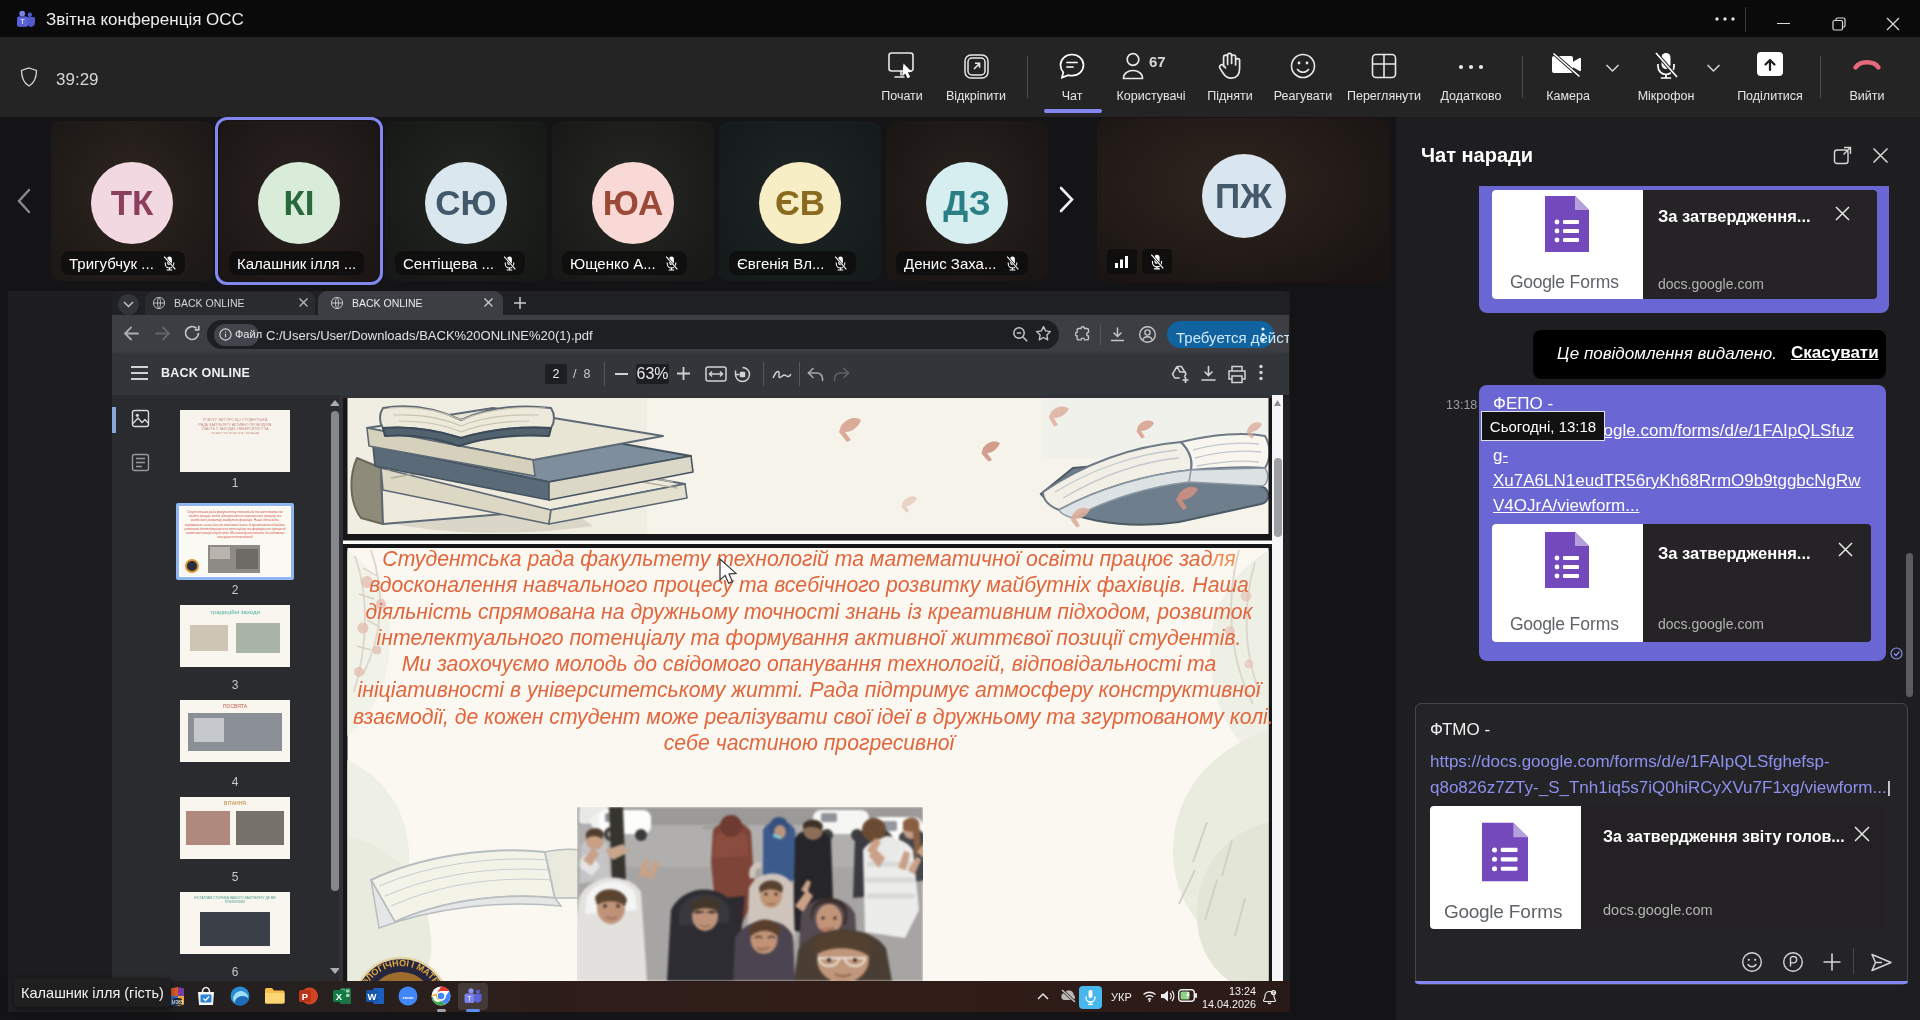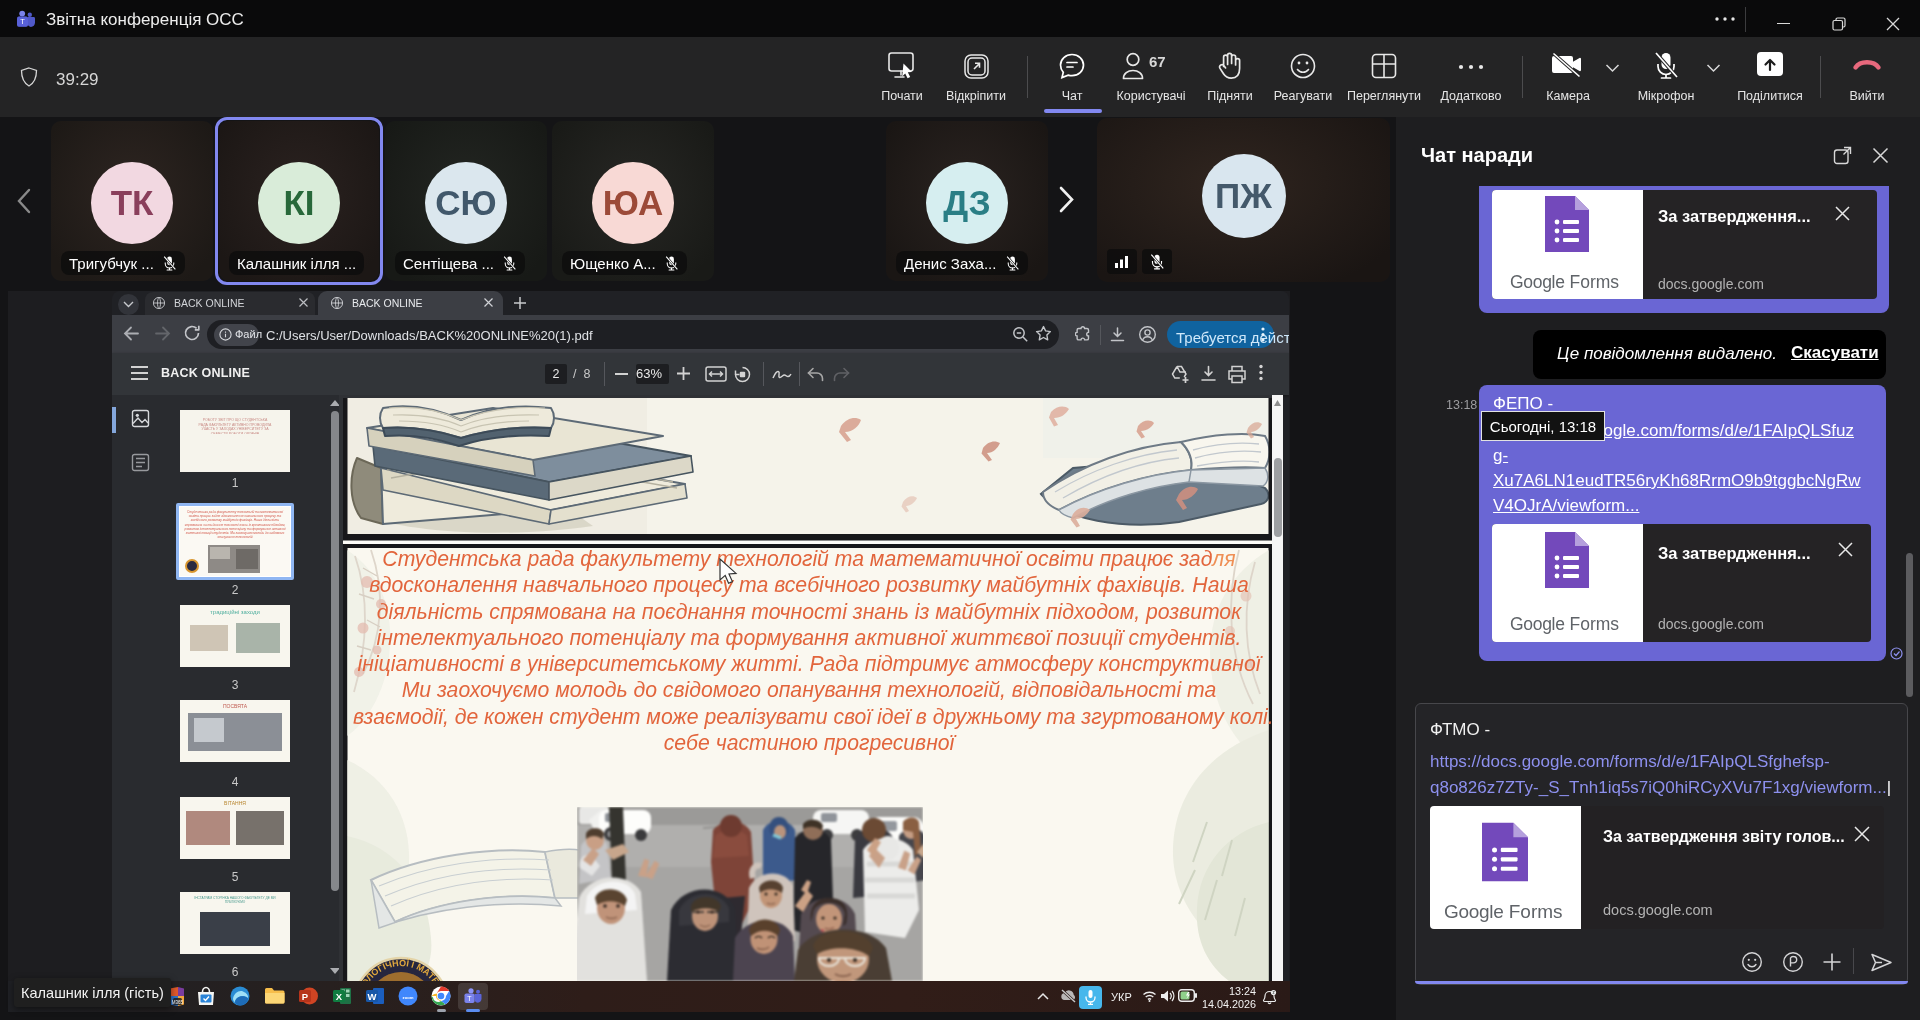--- a/index.html
+++ b/index.html
@@ -201,20 +201,30 @@
     <div class="tile" style="left:552px;width:162px;background:radial-gradient(ellipse at 50% 45%,#272724 0%,#191a17 85%)">
       <div class="av" style="background:#f8d9d5;color:#9c4a38">ЮА</div>
       <div class="lb">Ющенко А...&nbsp;&nbsp;<svg width="15" height="16" viewBox="0 0 28 30" fill="#fff">
             <rect x="9.5" y="3" width="9" height="16" rx="4.5"></rect>
             <path d="M6 14v2.5c0 4.4 3.6 8 8 8s8-3.6 8-8V14" fill="none" stroke="#fff" stroke-width="2"></path>
             <path d="M14 24.5V28M9.5 28h9" stroke="#fff" stroke-width="2" stroke-linecap="round"></path>
             <path d="M4 3l21 24" stroke="#111" stroke-width="4.2"></path>
             <path d="M4 3l21 24" stroke="#fff" stroke-width="2"></path>
           </svg></div>
     </div>
+    <div class="tile" style="left:719px;width:162px;background:radial-gradient(ellipse at 50% 45%,#1f2626 0%,#151a1a 85%)">
+      <div class="av" style="background:#f8eec5;color:#8a6a1f">ЄВ</div>
+      <div class="lb">Євгенія Вл...&nbsp;&nbsp;<svg width="15" height="16" viewBox="0 0 28 30" fill="#fff">
+            <rect x="9.5" y="3" width="9" height="16" rx="4.5"></rect>
+            <path d="M6 14v2.5c0 4.4 3.6 8 8 8s8-3.6 8-8V14" fill="none" stroke="#fff" stroke-width="2"></path>
+            <path d="M14 24.5V28M9.5 28h9" stroke="#fff" stroke-width="2" stroke-linecap="round"></path>
+            <path d="M4 3l21 24" stroke="#111" stroke-width="4.2"></path>
+            <path d="M4 3l21 24" stroke="#fff" stroke-width="2"></path>
+          </svg></div>
+    </div>
     <div class="tile" style="left:886px;width:162px;background:radial-gradient(ellipse at 50% 45%,#2a2320 0%,#1a1614 85%)">
       <div class="av" style="background:#d6eef0;color:#2a7e85">ДЗ</div>
       <div class="lb">Денис Заха...&nbsp;&nbsp;<svg width="15" height="16" viewBox="0 0 28 30" fill="#fff">
             <rect x="9.5" y="3" width="9" height="16" rx="4.5"></rect>
             <path d="M6 14v2.5c0 4.4 3.6 8 8 8s8-3.6 8-8V14" fill="none" stroke="#fff" stroke-width="2"></path>
             <path d="M14 24.5V28M9.5 28h9" stroke="#fff" stroke-width="2" stroke-linecap="round"></path>
             <path d="M4 3l21 24" stroke="#111" stroke-width="4.2"></path>
             <path d="M4 3l21 24" stroke="#fff" stroke-width="2"></path>
           </svg></div>
     </div>
@@ -315,21 +325,21 @@
 
         <div class="abs" style="left:0;top:62px;width:1177px;height:42px;background:#323539;box-shadow:0 1px 3px rgba(0,0,0,.4)"></div>
         <svg class="abs" style="left:18px;top:74px" width="19" height="16" viewBox="0 0 19 16" stroke="#d2d2d2" stroke-width="1.8">
             <path d="M1 2h17M1 8h17M1 14h17"></path>
           </svg>
         <div class="abs" style="left:49px;top:75px;font-size:12.5px;font-weight:bold;color:#f0f0f0;letter-spacing:.2px">BACK ONLINE</div>
         <div class="abs" style="left:433px;top:73px;width:22px;height:20px;background:#1d1e21;border-radius:2px;color:#e8e8e8;font-size:12.5px;text-align:center;line-height:20px">2</div>
         <div class="abs" style="left:461px;top:76px;font-size:12.5px;color:#c9c9c9">/&nbsp; 8</div>
         <div class="abs" style="left:492px;top:71px;width:1px;height:24px;background:#55575c"></div>
         <div class="abs" style="left:503px;top:82px;width:13px;height:2px;background:#d2d2d2"></div>
-        <div class="abs" style="left:524px;top:73px;width:33px;height:20px;background:#1d1e21;border-radius:2px;color:#e8e8e8;font-size:13px;line-height:20px">63%</div>
+        <div class="abs" style="left:524px;top:73px;width:33px;height:20px;background:#1d1e21;border-radius:2px;color:#e8e8e8;font-size:16px;text-align:center;line-height:20px">63%</div>
         <svg class="abs" style="left:565px;top:76px" width="13" height="13" viewBox="0 0 13 13" stroke="#d2d2d2" stroke-width="1.8">
             <path d="M6.5 0v13M0 6.5h13"></path>
           </svg>
         <svg class="abs" style="left:593px;top:75px" width="22" height="16" viewBox="0 0 22 16" fill="none" stroke="#d2d2d2" stroke-width="1.5">
             <rect x="1" y="1" width="20" height="14" rx="2"></rect>
             <path d="M5 8h12M7 5.5 4.5 8 7 10.5M15 5.5 17.5 8 15 10.5"></path>
           </svg>
         <svg class="abs" style="left:621px;top:74px" width="19" height="19" viewBox="0 0 19 19" fill="none" stroke="#d2d2d2" stroke-width="1.5">
             <path d="M9.5 2.5a7 7 0 1 1-7 7"></path>
             <path d="M2.5 5.5v4h4" stroke-linejoin="round"></path>
@@ -638,24 +648,24 @@
               <circle cx="58" cy="607" r="33" fill="#c8882e"></circle>
               <circle cx="58" cy="607" r="33" fill="#1d1d30" opacity=".25"></circle>
               <path id="arc1" d="M19 607 a39 39 0 0 1 78 0" fill="none"></path>
               <text font-size="9" fill="#e0a83e" font-weight="bold"><textPath href="#arc1" startOffset="6">ХНОЛОГІЧНОЇ І МАТЕМАТИЧ</textPath></text>
             </g>
           </svg>
 
           <div class="abs" style="left:10px;top:148px;width:912px;text-align:center;font-size:21.2px;line-height:26.3px;font-style:italic;color:#e2653c;white-space:nowrap">
             <div>Студентська рада факультету технологій та математичної освіти працює зад<span style="color:#ef8f55">ля</span></div>
             <div>вдосконалення навчального процесу та всебічного розвитку майбутніх фахівців. Наша</div>
-            <div>діяльність спрямована на поєднання точності знань із майбутніх підходом, розвиток</div>
+            <div>діяльність спрямована на дружньому точності знань із креативним підходом, розвиток</div>
             <div>інтелектуального потенціалу та формування активної життєвої позиції студентів.</div>
+            <div>Ми заохочуємо молодь до свідомого опанування технологій, відповідальності та</div>
             <div>ініціативності в університетському житті. Рада підтримує атмосферу конструктивної</div>
-            <div>Ми заохочуємо молодь до свідомого опанування технологій, відповідальності та</div>
             <div>взаємодії, де кожен студент може реалізувати свої ідеї в дружньому та згуртованому колі.</div>
             <div>себе частиною прогресивної</div>
           </div>
         </div>
 
         <div class="abs" style="left:1160px;top:104px;width:11px;height:586px;background:#f6f6f6"></div>
         <svg class="abs" style="left:1161px;top:108px" width="9" height="8" viewBox="0 0 9 8">
             <path d="M4.5 1 8 7H1z" fill="#8d8d8d"></path>
           </svg>
         <div class="abs" style="left:1161.5px;top:167px;width:8px;height:79px;background:#9d9fa2;border-radius:4px"></div>

